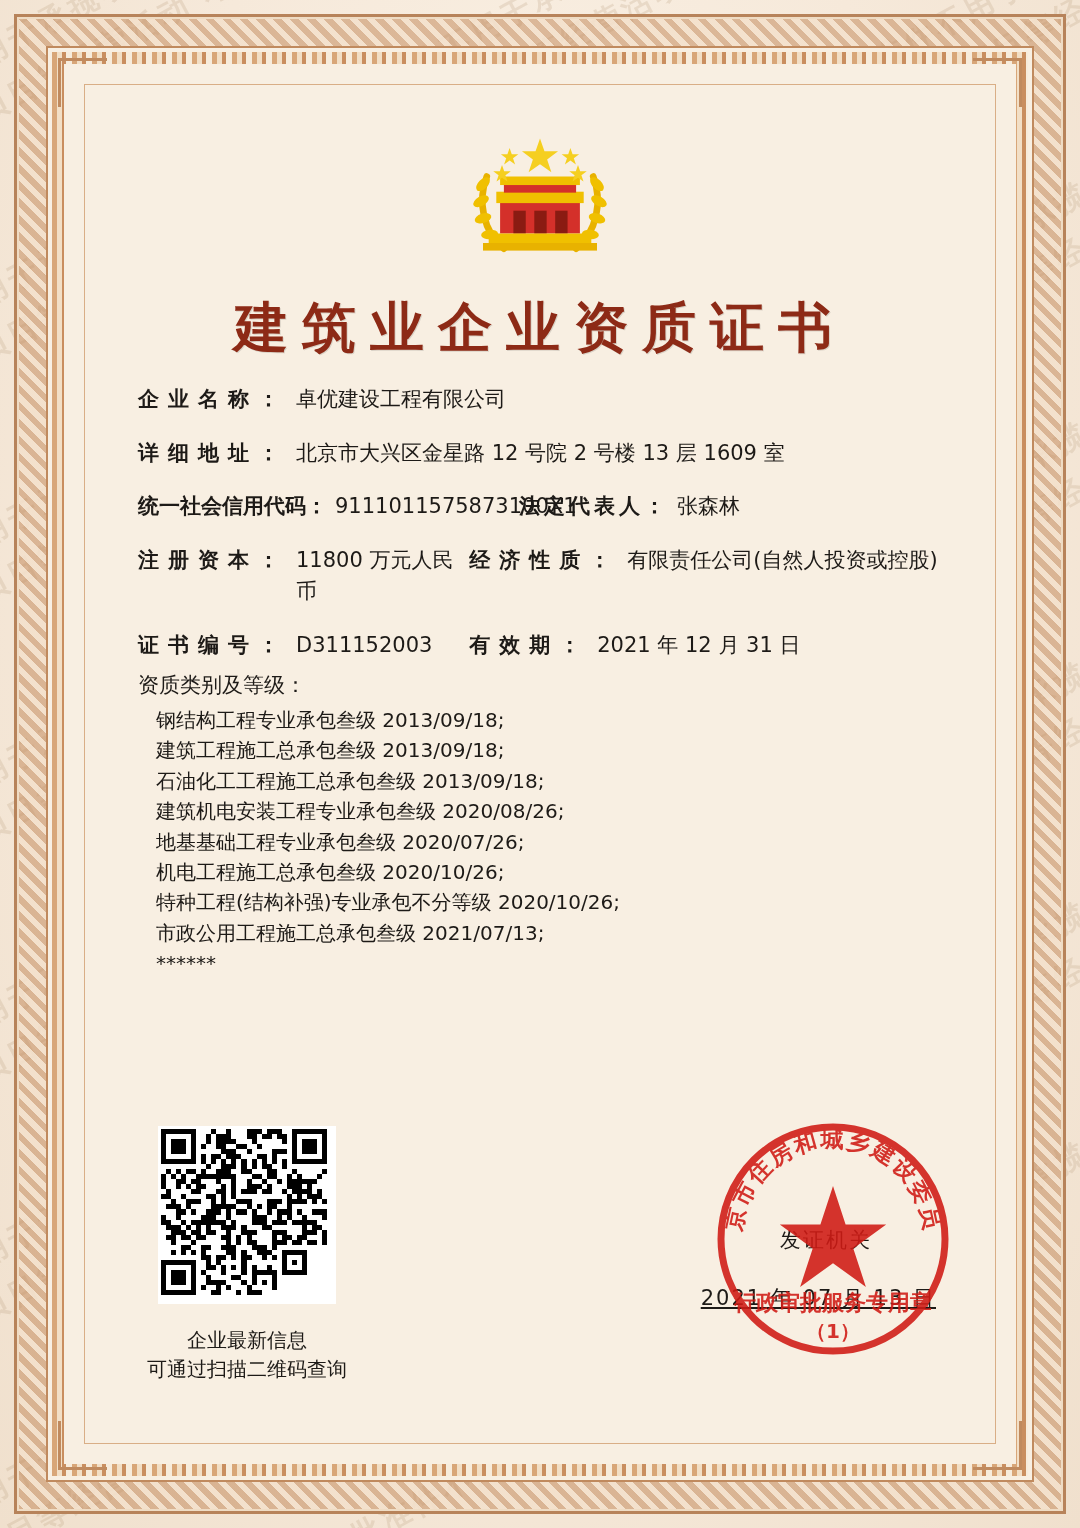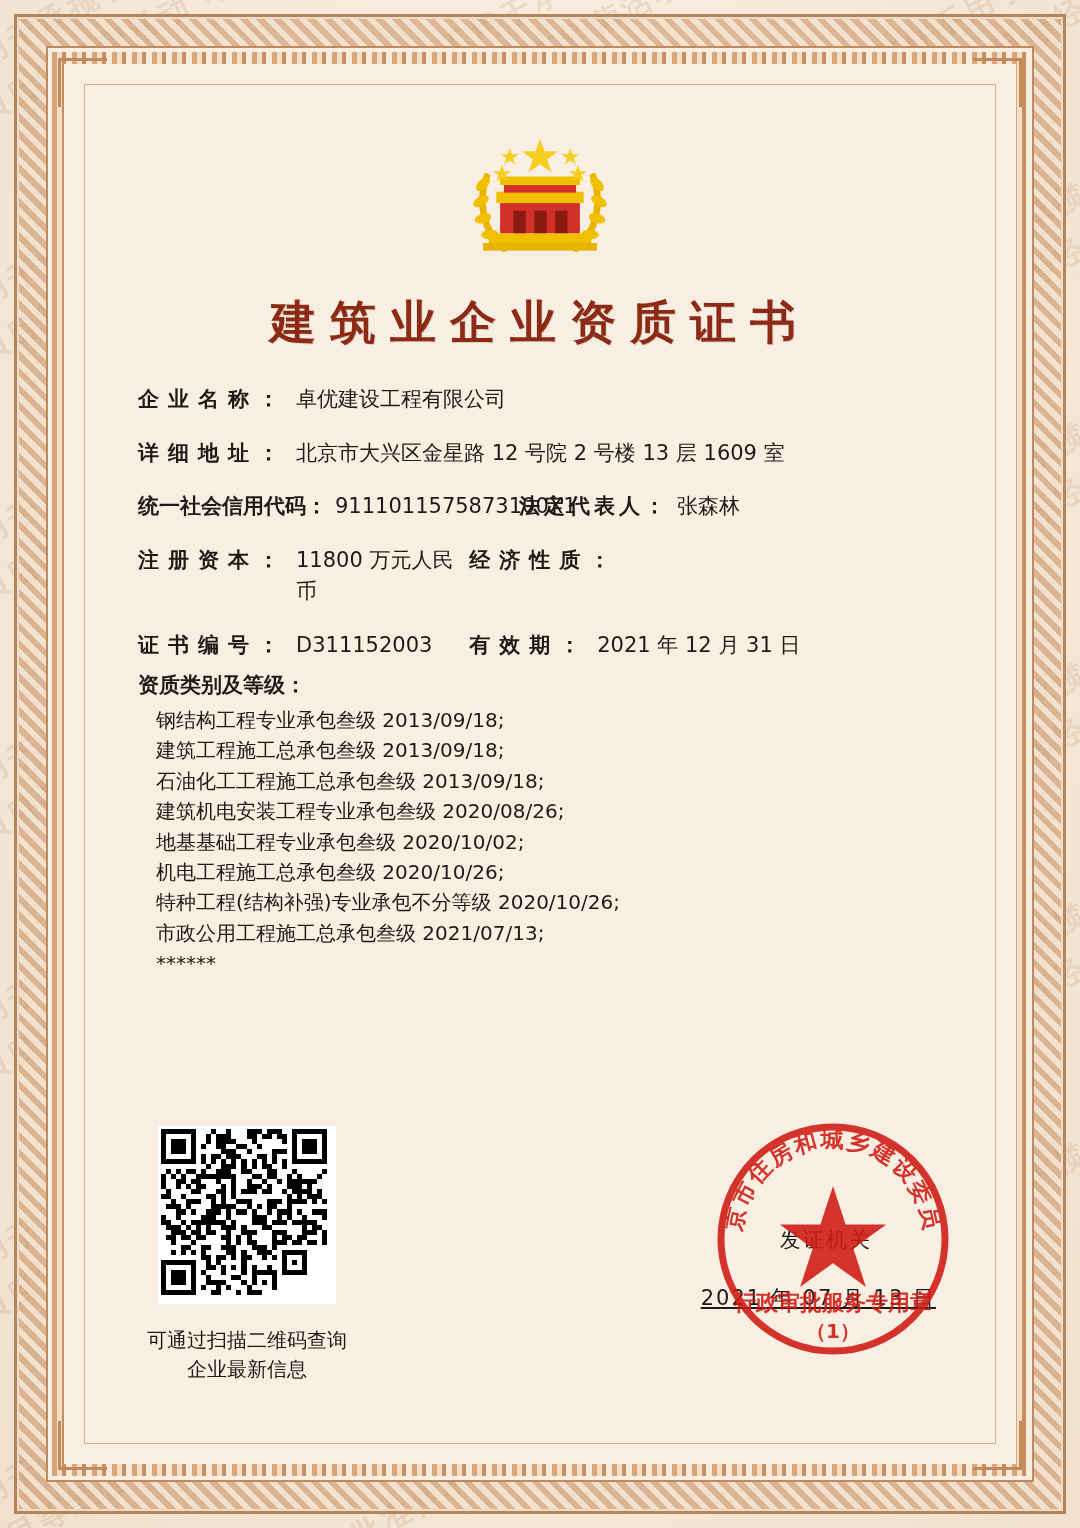--- a/index.html
+++ b/index.html
@@ -94,21 +94,21 @@
     transform: translateX(-50%);
     width: 190px;
     height: 190px;
   }
 
   .cert-title {
     position: absolute;
     top: 196px;
     left: 0; right: 0;
     text-align: center;
-    font-size: 46px;
+    font-size: 54px;
     letter-spacing: 14px;
     font-weight: 700;
     color: #8d2a16;
     font-family: "DejaVu Sans", sans-serif;
     text-shadow: 1px 1px 0 rgba(0,0,0,0.12);
   }
 
   .fields {
     position: absolute;
     top: 288px;
@@ -143,21 +143,21 @@
   .quals {
     position: absolute;
     top: 575px;
     left: 42px;
     right: 30px;
     font-family: "DejaVu Sans", sans-serif;
     color: #1d1a17;
   }
   .quals-title {
     font-size: 21px;
-    font-weight: 700;
+    font-weight: 400;
     margin-bottom: 6px;
   }
   .quals ul {
     list-style: none;
     margin: 0;
     padding: 0 0 0 18px;
   }
   .quals li {
     font-size: 20px;
     line-height: 1.52;
@@ -315,20 +315,21 @@
         </span>
       </div>
 
       <div class="row">
         <span class="col-a2">
           <span class="lbl sp">注册资本：</span>
           <span class="val">11800 万元人民币</span>
         </span>
         <span class="col-b">
           <span class="lbl sp">经济性质：</span>
+          <span class="val">有限责任公司(自然人投资或控股)</span>
         </span>
       </div>
 
       <div class="row">
         <span class="col-a2">
           <span class="lbl sp">证书编号：</span>
           <span class="val">D311152003</span>
         </span>
         <span class="col-b">
           <span class="lbl sp">有效期：</span>
@@ -337,21 +338,21 @@
       </div>
     </div>
 
     <div class="quals">
       <div class="quals-title">资质类别及等级：</div>
       <ul id="qual-list">
           <li>钢结构工程专业承包叁级 2013/09/18;</li>
           <li>建筑工程施工总承包叁级 2013/09/18;</li>
           <li>石油化工工程施工总承包叁级 2013/09/18;</li>
           <li>建筑机电安装工程专业承包叁级 2020/08/26;</li>
-          <li>地基基础工程专业承包叁级 2020/10/02;</li>
+          <li>地基基础工程专业承包叁级 2020/07/26;</li>
           <li>机电工程施工总承包叁级 2020/10/26;</li>
           <li>特种工程(结构补强)专业承包不分等级 2020/10/26;</li>
           <li>市政公用工程施工总承包叁级 2021/07/13;</li>
           <li>******</li>
         </ul>
     </div>
 
     <div class="qr">
       <svg viewBox="0 0 33 33" width="166" height="166" shape-rendering="crispEdges" id="qr-svg">
           <rect x="0" y="0" width="33" height="33" fill="#ffffff"></rect>
@@ -844,22 +845,22 @@
           <rect x="22" y="31" width="1" height="1" fill="#000"></rect>
           <rect x="10" y="32" width="1" height="1" fill="#000"></rect>
           <rect x="11" y="32" width="1" height="1" fill="#000"></rect>
           <rect x="15" y="32" width="1" height="1" fill="#000"></rect>
           <rect x="17" y="32" width="1" height="1" fill="#000"></rect>
           <rect x="18" y="32" width="1" height="1" fill="#000"></rect>
           <rect x="19" y="32" width="1" height="1" fill="#000"></rect>
         </svg>
     </div>
     <div class="qr-caption">
+      <div>企业最新信息</div>
       <div>可通过扫描二维码查询</div>
-      <div>企业最新信息</div>
     </div>
 
     <div class="issuer">发证机关</div>
     <div class="issue-date">2021 年 07 月 13 日</div>
 
     <div class="seal">
       <svg viewBox="0 0 250 250" width="250" height="250">
         <circle cx="125" cy="125" r="112" fill="none" stroke="#d01a14" stroke-width="7"></circle>
         <polygon fill="#d01a14" points="125,72 137.6,110.6 178.2,110.6 145.3,134.4 157.9,173 125,149.2 92.1,173 104.7,134.4 71.8,110.6 112.4,110.6"></polygon>
         <path id="sealArc" d="M 33 125 A 92 92 0 0 1 217 125" fill="none"></path>

